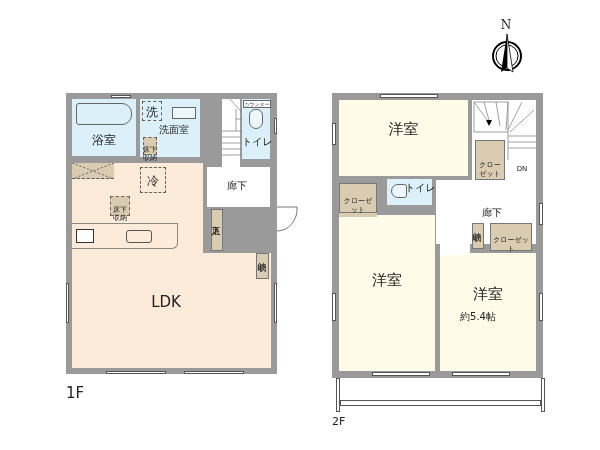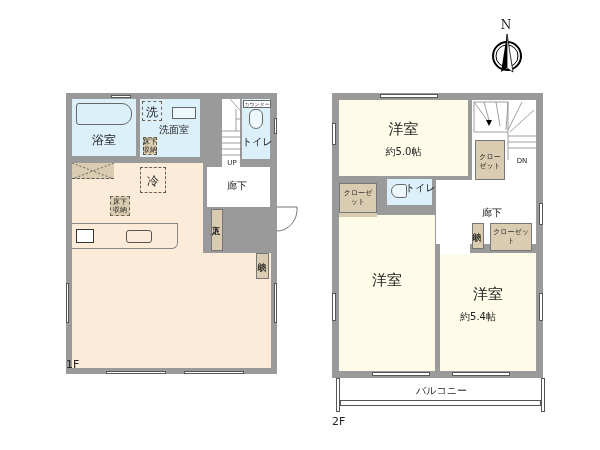--- a/index.html
+++ b/index.html
@@ -3,21 +3,21 @@
 <meta charset="utf-8">
 <style>
   html,body{margin:0;padding:0;background:#fff;}
   body{width:600px;height:450px;position:relative;overflow:hidden;font-family:"DejaVu Sans","Liberation Sans",sans-serif;color:#222;}
   .abs{position:absolute;box-sizing:border-box;}
   .wall{background:#9a9a9a;}
   .lbl{position:absolute;white-space:nowrap;text-align:center;}
   .big{font-size:15px;}
   .mid{font-size:12px;}
   .sm{font-size:10px;}
-  .xs{font-size:7px;}
+  .xs{font-size:7px;margin-top:8px;}
   .vert{writing-mode:vertical-rl;font-size:9px;letter-spacing:-1px;}
   .dotted{border:1px dashed #6b6050;}
   .win{background:#fff;border:1px solid #555;}
   .stairs{background:#fff;}
 </style>
 </head>
 <body>
 
 <div class="abs" style="left:488px;top:18px;width:40px;height:56px;">
   <div class="lbl" style="left:12px;top:0;width:12px;font-family:'DejaVu Serif',serif;font-size:12px;">N</div>
@@ -100,40 +100,40 @@
 
 
   <div class="abs" style="left:145px;top:116px;width:12px;height:42px;background:#d9ccb0;border:1px solid #777;">
     <div class="lbl vert" style="left:0;top:10px;width:10px;">下足入</div>
   </div>
 
   <div class="abs" style="left:190px;top:160px;width:13px;height:26px;background:#d9ccb0;border:1px solid #777;">
     <div class="lbl vert" style="left:0;top:2px;width:11px;">収納</div>
   </div>
 
+  <div class="lbl big" style="left:50px;top:200px;width:100px;">LDK</div>
 
   <div class="abs win" style="left:40px;top:278px;width:60px;height:3px;"></div>
   <div class="abs win" style="left:118px;top:278px;width:60px;height:3px;"></div>
   <div class="abs win" style="left:0;top:190px;width:3px;height:40px;"></div>
   <div class="abs win" style="left:208px;top:190px;width:3px;height:40px;"></div>
   <div class="abs win" style="left:208px;top:25px;width:3px;height:16px;"></div>
 </div>
 
 <svg class="abs" style="left:277px;top:205px;" width="22" height="30">
   <line x1="0" y1="2" x2="20" y2="2" stroke="#777"></line>
     <path d="M20,2 A20,22 0 0 1 0,26" fill="none" stroke="#777"></path>
 </svg>
-<div class="lbl" style="left:66px;top:358px;font-size:11px;">1F</div>
+<div class="lbl" style="left:66px;top:384px;font-size:15px;">1F</div>
 
 <div class="abs" style="left:332px;top:93px;width:211px;height:285px;">
   <div class="abs wall" style="left:0;top:0;width:211px;height:285px;"></div>
 
   <div class="abs" style="left:7px;top:7px;width:129px;height:76px;background:#fefbe8;">
     <div class="lbl big" style="left:0;top:20px;width:129px;">洋室</div>
-    <div class="lbl sm" style="left:0;top:45px;width:129px;">約5.0帖</div>
   </div>
 
   <div class="abs" style="left:140px;top:7px;width:64px;height:144px;background:#fff;"></div>
   <div class="abs" style="left:140px;top:7px;width:48px;height:68px;">
     <svg width="64" height="68">
       <g stroke="#888" stroke-width="0.8">
         <rect x="2" y="2" width="34" height="30" fill="none"></rect>
         <line x1="2" y1="2" x2="18" y2="24"></line>
           <line x1="12" y1="2" x2="18" y2="24"></line>
           <line x1="24" y1="2" x2="28" y2="26"></line>
@@ -190,15 +190,14 @@
   <div class="abs win" style="left:207px;top:110px;width:4px;height:22px;"></div>
   <div class="abs win" style="left:207px;top:200px;width:4px;height:28px;"></div>
   <div class="abs win" style="left:40px;top:279px;width:58px;height:4px;"></div>
   <div class="abs win" style="left:120px;top:279px;width:58px;height:4px;"></div>
 </div>
 
 <div class="abs" style="left:332px;top:378px;width:211px;height:32px;border-left:4px solid #fff;border-right:4px solid #fff;">
   <div class="abs" style="left:0;top:0;width:4px;height:34px;border:1px solid #555;background:#fff;"></div>
   <div class="abs" style="left:205px;top:0;width:4px;height:34px;border:1px solid #555;background:#fff;"></div>
   <div class="abs" style="left:4px;top:22px;width:201px;height:6px;border:1px solid #555;background:#fff;"></div>
-  <div class="lbl sm" style="left:0;top:6px;width:211px;">バルコニー</div>
 </div>
 <div class="lbl" style="left:332px;top:415px;font-size:11px;">2F</div>
 
 </body></html>

